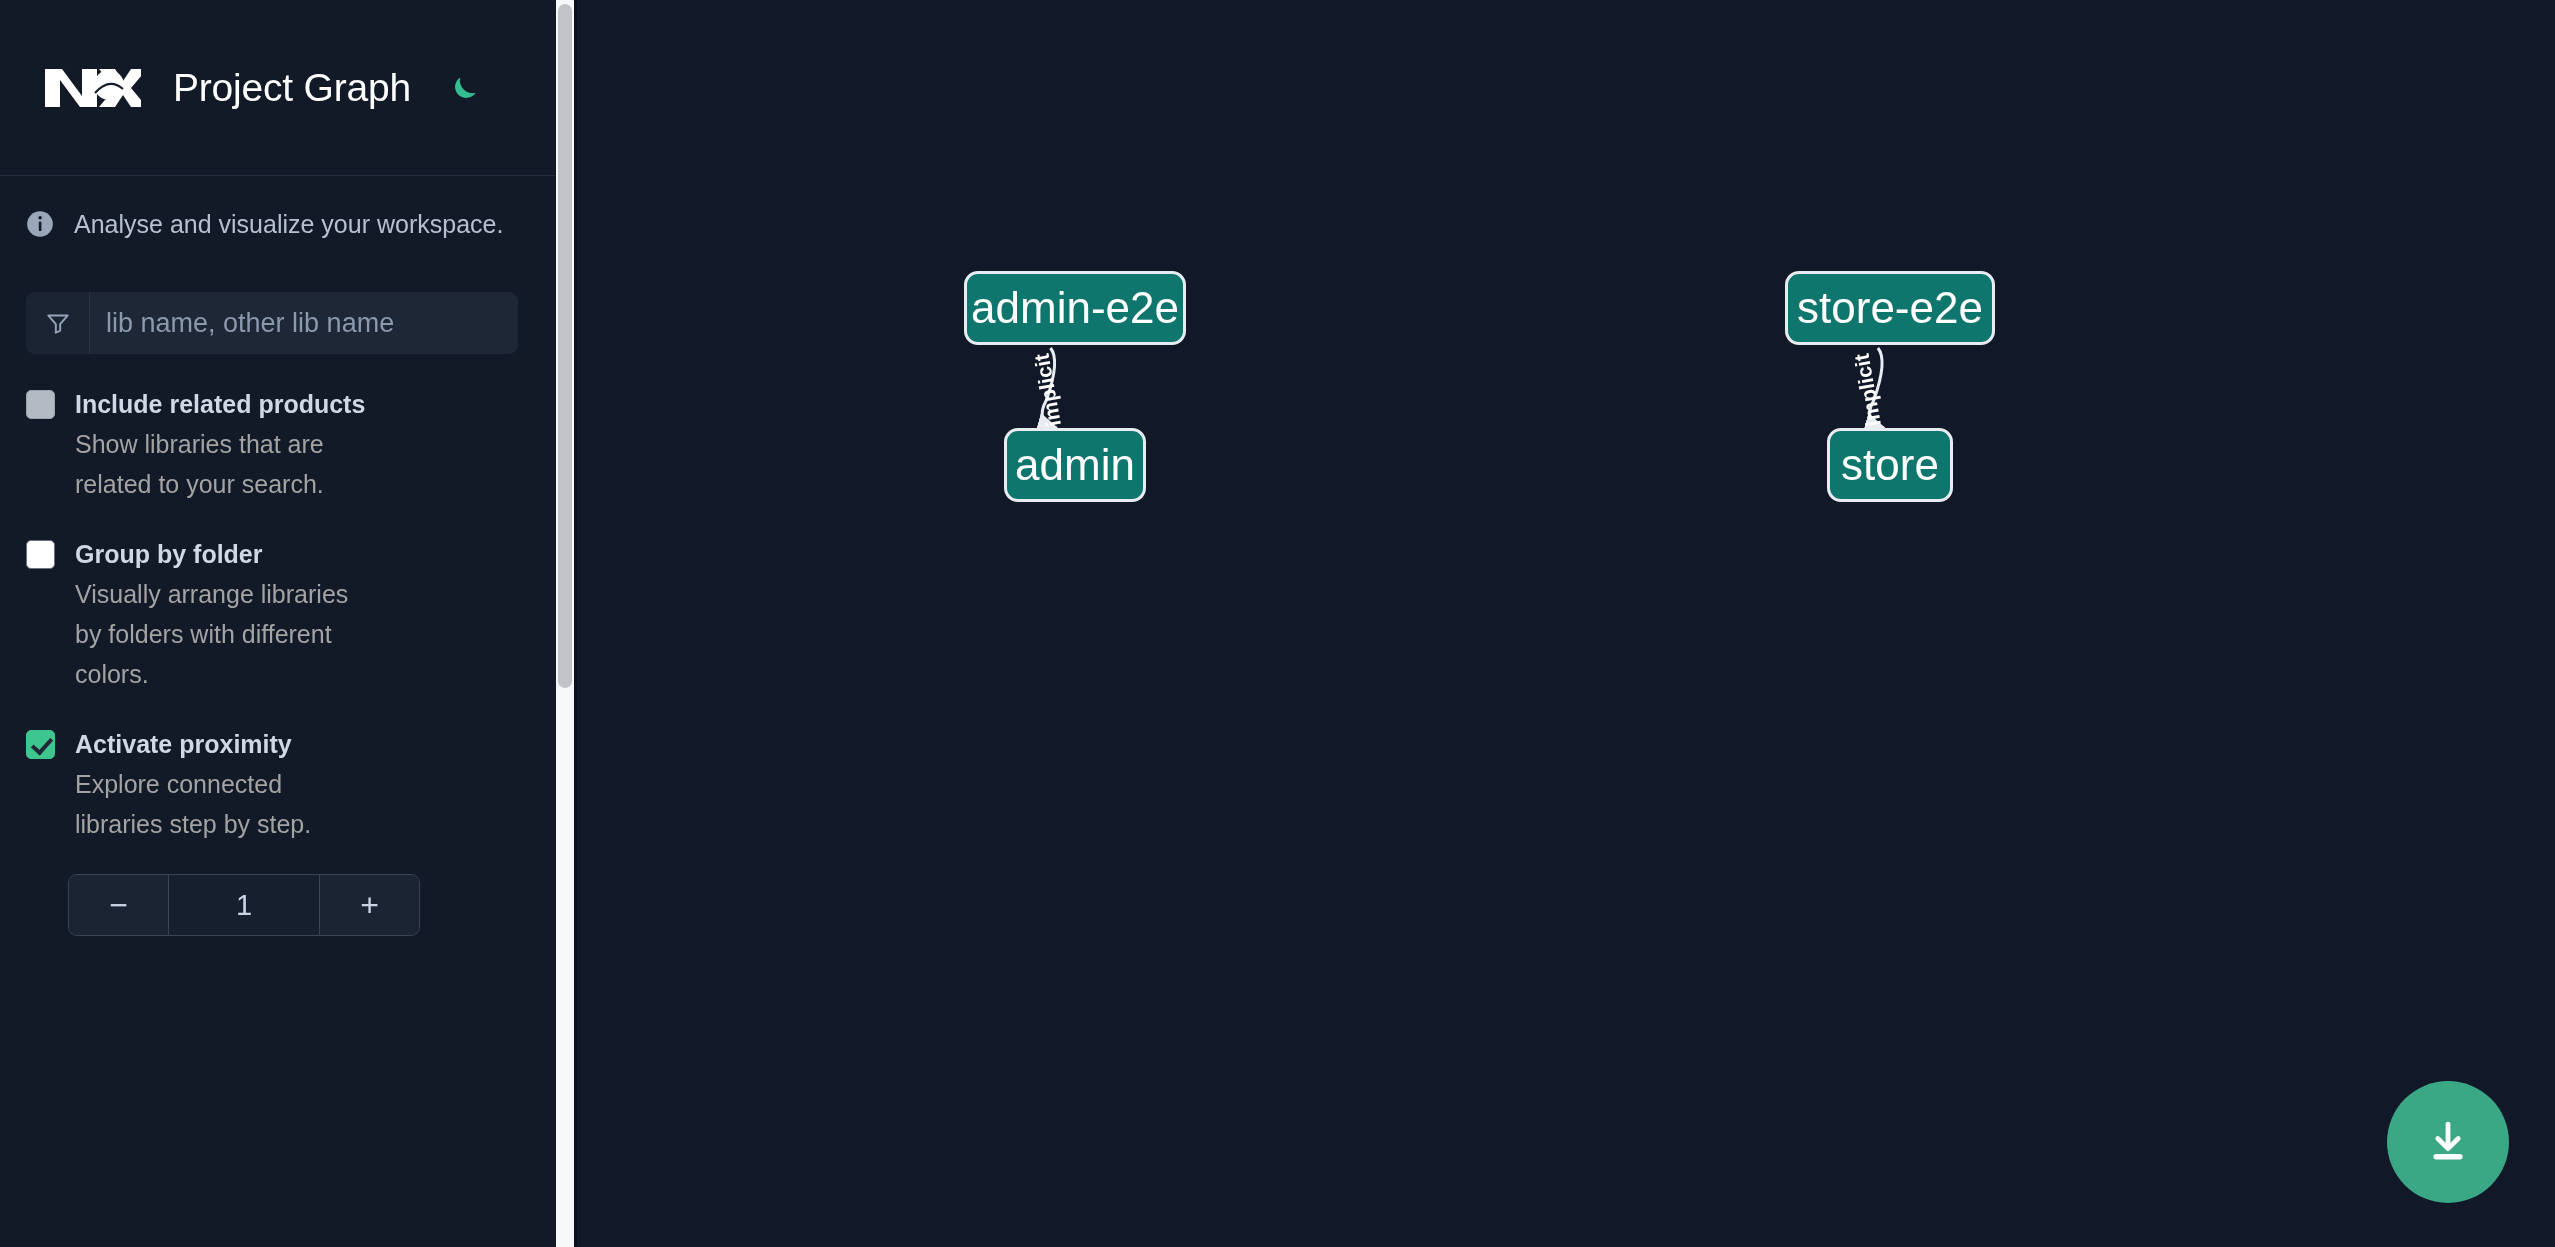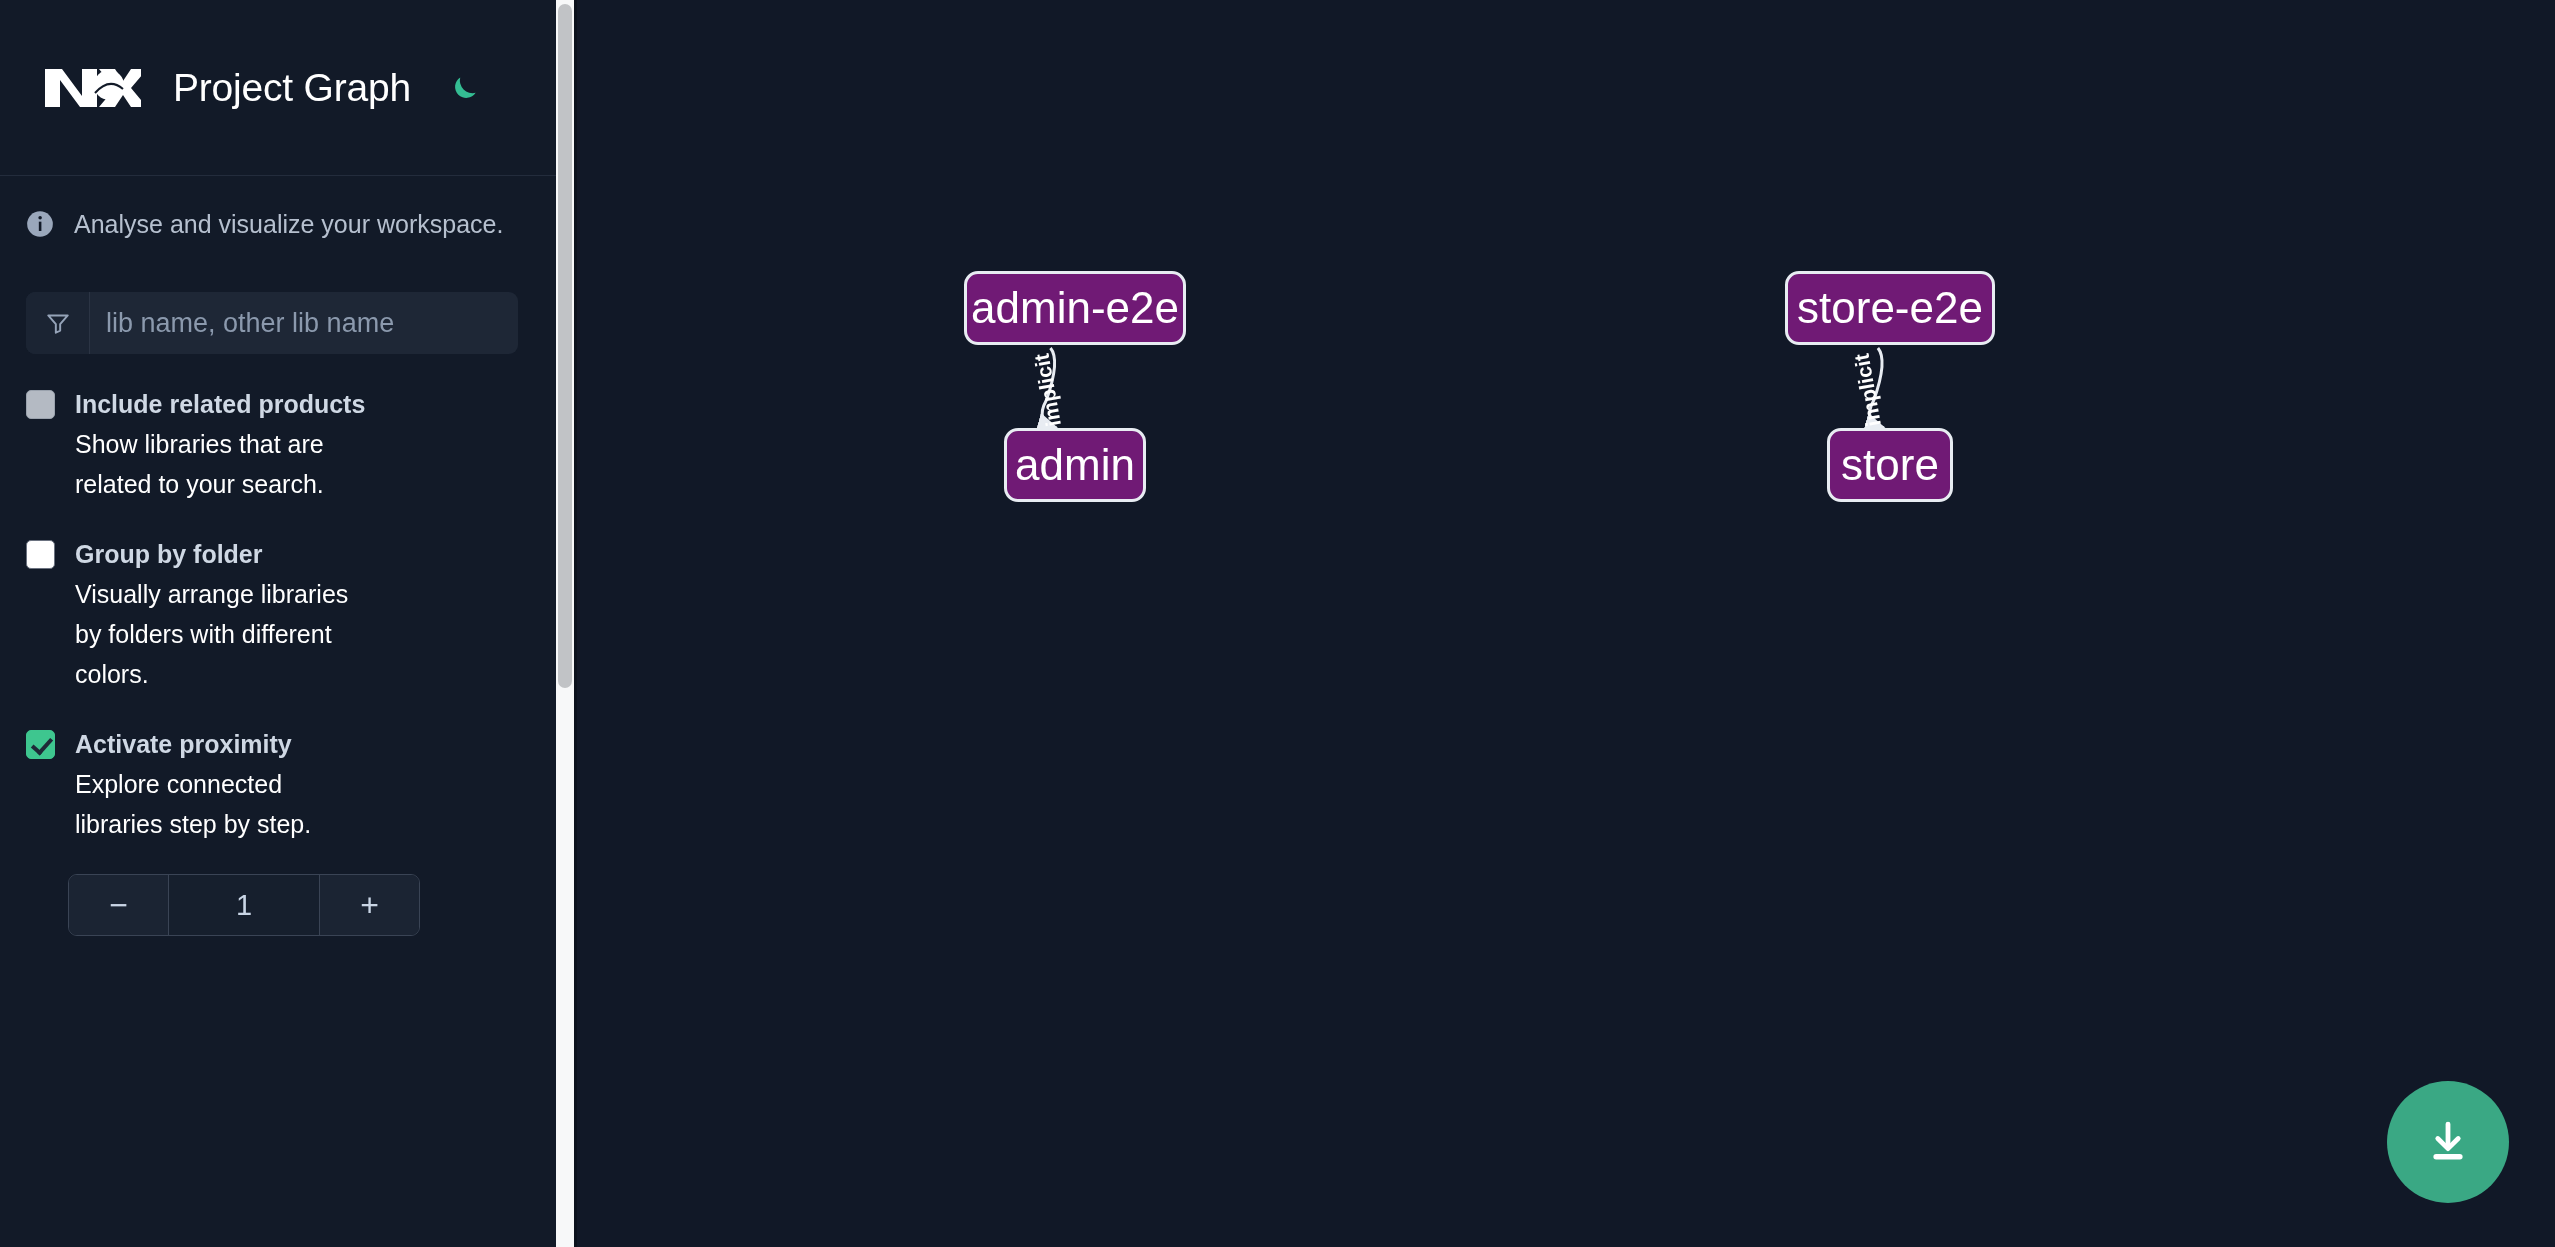--- a/index.html
+++ b/index.html
@@ -101,21 +101,21 @@
     border-width: 0 4px 4px 0;
     transform: rotate(42deg);
   }
   .check-text { margin-left: 20px; }
   .check-title {
     color: #cfd8e4;
     font-size: 25px; font-weight: 700;
     line-height: 40px;
   }
   .check-desc {
-    color: #ffffff;
+    color: #a3a3a3;
     font-size: 25px;
     line-height: 40px;
     max-width: 300px;
   }
 
   .btn-wrap { padding: 34px 38px 0 26px; }
   .pbtn {
     position: relative;
     display: flex; align-items: center;
     height: 66px;
@@ -200,21 +200,21 @@
   .graph {
     position: relative;
     flex: 1 1 auto;
     height: 1247px;
     background: #111827;
     overflow: hidden;
   }
   .node {
     position: absolute;
     display: flex; align-items: center; justify-content: center;
-    background: #701a75;
+    background: #0f766e;
     border: 3px solid #e8ecf2;
     border-radius: 14px;
     color: #ffffff;
     font-size: 44px;
     font-family: "Liberation Sans", sans-serif;
     white-space: nowrap;
     cursor: pointer;
   }
   .edge-svg {
     position: absolute; left: 0; top: 0;

